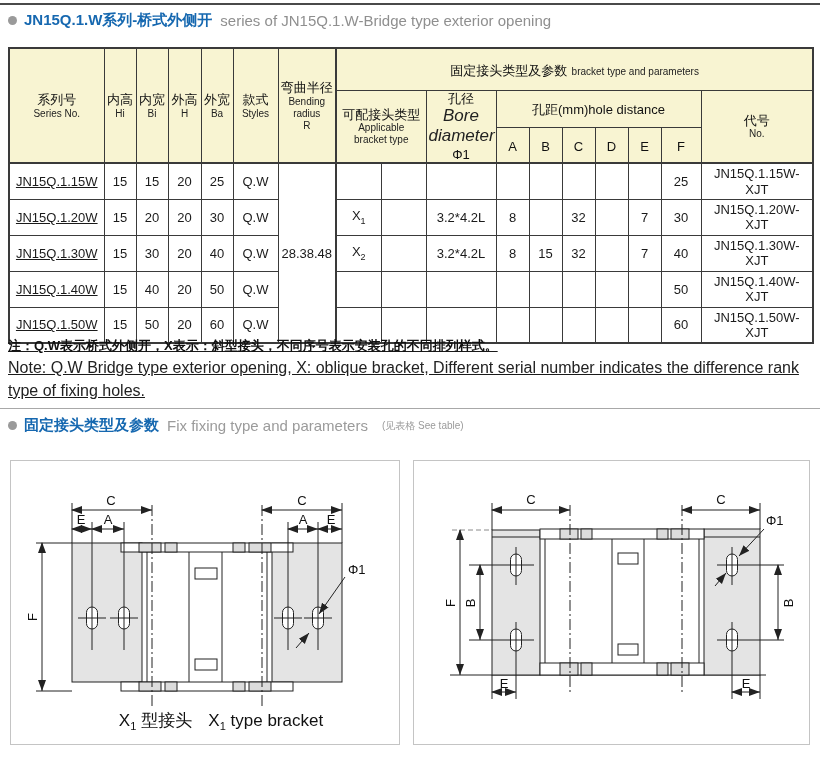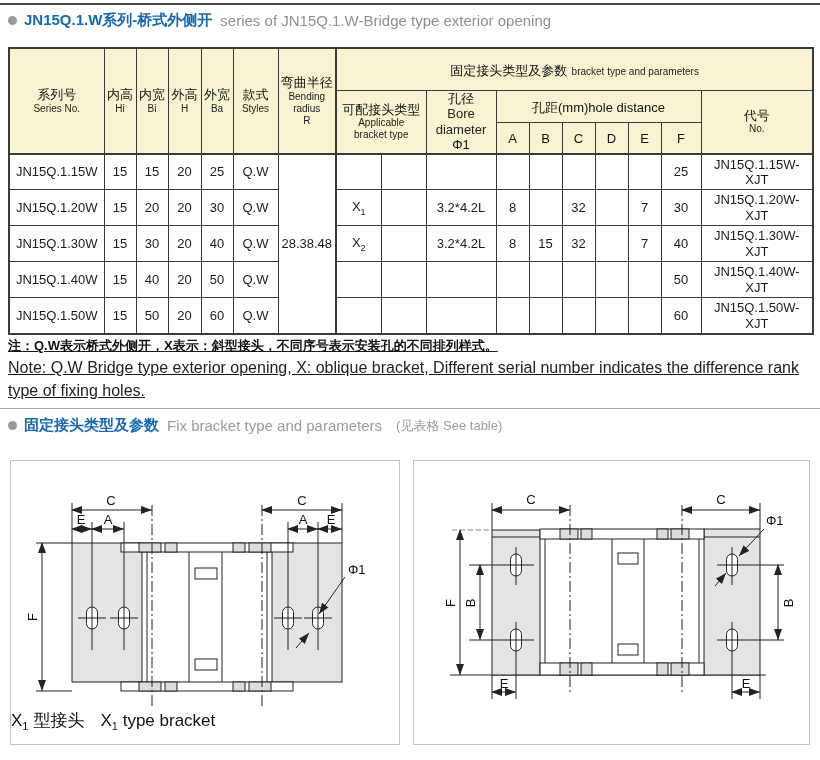--- a/index.html
+++ b/index.html
@@ -11,45 +11,45 @@
   .title-zh{font-size:15px;font-weight:bold;color:#1668b0;vertical-align:middle;}
   .title-en{font-size:15px;color:#8f8f8f;margin-left:8px;vertical-align:middle;}
 
   table.spec{position:absolute;top:47px;left:8px;width:804px;border-collapse:collapse;table-layout:fixed;}
   table.spec th,table.spec td{border:1px solid #3a3a3a;padding:0 2px;text-align:center;vertical-align:middle;
         font-weight:normal;line-height:1.2;overflow:hidden;}
   table.spec{border:2px solid #3a3a3a;}
   th.hdr{background:#f8f4d2;}
   .zh{font-size:13px;color:#111;}
   .en{font-size:10px;color:#222;}
-  .en-s{font-size:13px;color:#222;}
+  .en-s{font-size:17px;color:#222;font-style:italic;}
   tr.h1{height:42px;} tr.h2{height:31px;} tr.h3{height:30px;}
   tr.dr{height:36px;}
   tr.dr td{font-size:13px;background:#fff;}
   tr.dr-first td{border-top:2px solid #3a3a3a;}
-  td.cell-series{text-align:left;padding-left:9px;}
+  td.cell-series{text-align:left;padding-left:9px;text-decoration:underline;}
   td.cell-code{text-align:left;padding-left:4px;font-size:12.5px;}
   .bl2{border-left-width:2px !important;}
   sub.sb{font-size:9px;}
 
   .notes{position:absolute;top:337px;left:8px;width:804px;text-decoration:underline;}
   .note-zh{font-size:13px;font-weight:600;color:#111;line-height:1.45;}
   .note-en{font-size:16px;font-weight:normal;color:#222;line-height:1.45;}
 
   .divider{position:absolute;top:408px;left:0;width:820px;border-top:1px solid #a8a8a8;}
   .sec-row{position:absolute;top:416px;left:8px;white-space:nowrap;}
   .sec-zh{font-size:15px;font-weight:bold;color:#1668b0;vertical-align:middle;}
   .sec-en{font-size:15px;color:#9b9b9b;margin-left:8px;vertical-align:middle;}
-  .sec-hint{font-size:13px;color:#9b9b9b;margin-left:14px;vertical-align:middle;}
+  .sec-hint{font-size:10px;color:#9b9b9b;margin-left:14px;vertical-align:middle;}
 
   .panels{position:absolute;top:460px;left:10px;width:800px;display:flex;gap:13px;}
   .panel{border:1px solid #c4c4c4;background:#fff;height:285px;box-sizing:border-box;position:relative;}
   .panel.p1{width:390px;} .panel.p2{width:397px;}
   .panel svg{display:block;margin:6px auto 0 auto;}
-  .caption{position:absolute;bottom:12px;left:0;width:100%;text-align:left;font-size:17px;color:#111;}
+  .caption{position:absolute;bottom:12px;left:16px;width:100%;text-align:center;font-size:17px;color:#111;}
   .caption sub{font-size:11px;}
   .cap-zh{margin-left:5px;margin-right:16px;}
   .dim-t{font-size:13px;fill:#111;font-family:"Liberation Sans","DejaVu Sans",sans-serif;}
 </style>
 </head>
 <body>
 
 <div class="page">
   <div class="toprule"></div>
 
@@ -237,21 +237,21 @@
     </table>
 
   <div class="notes">
     <div class="note-zh">注：Q.W表示桥式外侧开，X表示：斜型接头，不同序号表示安装孔的不同排列样式。</div>
     <div class="note-en">Note: Q.W Bridge type exterior opening, X: oblique bracket, Different serial number indicates the difference rank type of fixing holes.</div>
   </div>
 
   <div class="divider"></div>
 
   <div class="sec-row">
-    <span class="bullet"></span><span class="sec-zh">固定接头类型及参数</span><span class="sec-en">Fix bracket type and parameters</span><span class="sec-hint">(见表格 See table)</span>
+    <span class="bullet"></span><span class="sec-zh">固定接头类型及参数</span><span class="sec-en">Fix fixing type and parameters</span><span class="sec-hint">(见表格 See table)</span>
   </div>
 
   <div class="panels">
 
     <div class="panel p1">
       <svg width="388" height="246" viewBox="0 0 388 246">
         <defs>
           <marker id="x1ae" markerWidth="12" markerHeight="10" refX="11" refY="5" orient="auto">
             <path d="M0,1 L11,5 L0,9 Z" fill="#222"></path>
           </marker>

